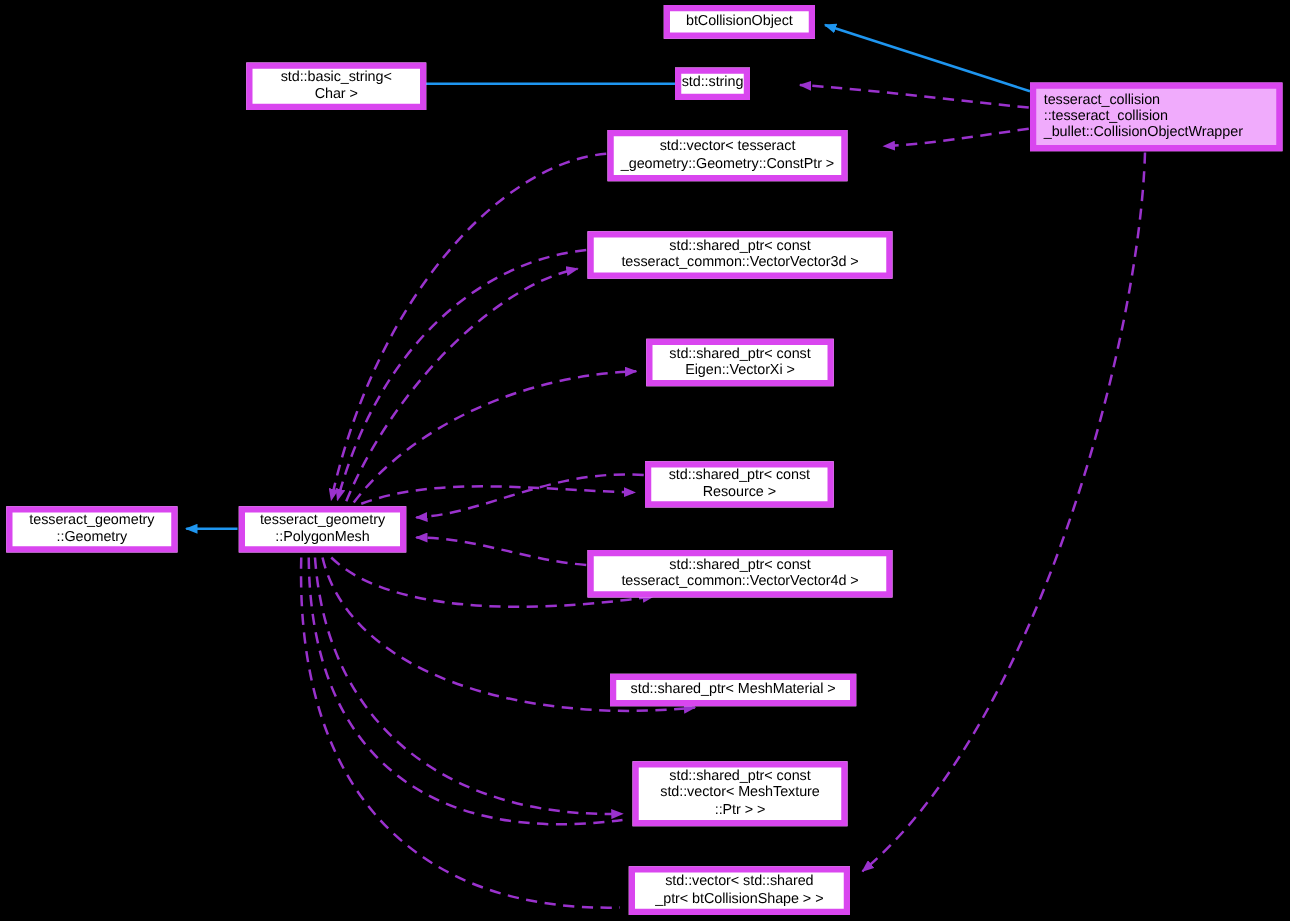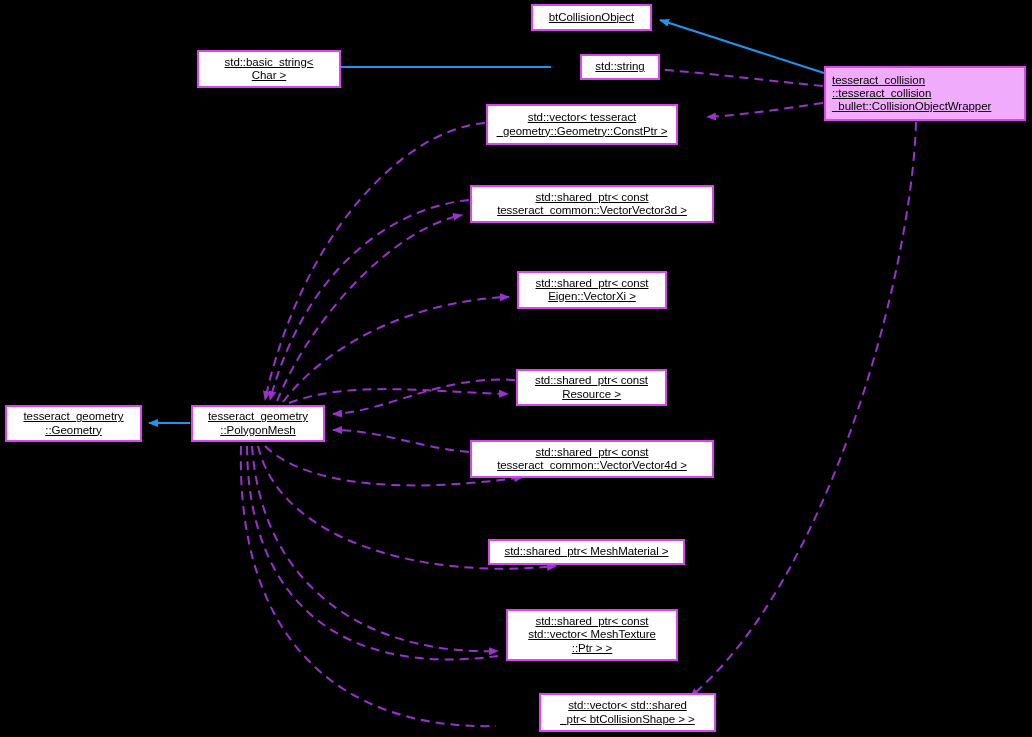--- a/index.html
+++ b/index.html
@@ -23,32 +23,31 @@
     position: absolute;
     left: 0;
     top: 0;
     width: 1032px;
     height: 737px;
   }
   .node {
     position: absolute;
     box-sizing: border-box;
     background: #ffffff;
-    border: 2px solid #d946ef;
+    border: 5px solid #d946ef;
     color: #000000;
     font-size: 11.5px;
     line-height: 13.2px;
     text-align: center;
     display: flex;
     align-items: center;
     justify-content: center;
     padding: 0 4px;
     white-space: pre-line;
     letter-spacing: -0.05px;
-    text-decoration: underline;
   }
   .node.highlight {
     background: #f0abfc;
     text-align: left;
     justify-content: flex-start;
     padding-left: 6px;
   }
 </style>
 </head>
 <body>
@@ -83,21 +82,21 @@
         <path d="M 252 446 C 262 590 370 655 498 651" fill="none" stroke="#9a32cd" stroke-width="2" stroke-dasharray="9,6" marker-end="url(#arrow-purple)"></path>
         <path d="M 247 446 C 248 610 350 676 498 656" fill="none" stroke="#9a32cd" stroke-width="2" stroke-dasharray="9,6"></path>
         <path d="M 241 446 C 236 640 340 730 496 726" fill="none" stroke="#9a32cd" stroke-width="2" stroke-dasharray="9,6"></path>
       </g>
   </svg>
 
   <div id="node-layer">
       <div class="node" style="left: 531px; top: 4px; width: 121px; height: 27px;">btCollisionObject</div>
       <div class="node" style="left: 197px; top: 50px; width: 144px; height: 38px;">std::basic_string&lt;
 Char &gt;</div>
-      <div class="node" style="left: 580px; top: 54px; width: 80px; height: 26px; text-align: center;">std::string</div>
+      <div class="node" style="left: 540px; top: 54px; width: 60px; height: 26px; text-align: center;">std::string</div>
       <div class="node highlight" style="left: 824px; top: 66px; width: 202px; height: 55px;">tesseract_collision
 ::tesseract_collision
 _bullet::CollisionObjectWrapper</div>
       <div class="node" style="left: 486px; top: 104px; width: 192px; height: 41px;">std::vector&lt; tesseract
 _geometry::Geometry::ConstPtr &gt;</div>
       <div class="node" style="left: 470px; top: 185px; width: 244px; height: 38px;">std::shared_ptr&lt; const
 tesseract_common::VectorVector3d &gt;</div>
       <div class="node" style="left: 517px; top: 271px; width: 150px; height: 38px;">std::shared_ptr&lt; const
 Eigen::VectorXi &gt;</div>
       <div class="node" style="left: 5px; top: 405px; width: 137px; height: 37px;">tesseract_geometry
@@ -105,17 +104,17 @@
       <div class="node" style="left: 191px; top: 405px; width: 134px; height: 37px;">tesseract_geometry
 ::PolygonMesh</div>
       <div class="node" style="left: 516px; top: 369px; width: 151px; height: 37px;">std::shared_ptr&lt; const
 Resource &gt;</div>
       <div class="node" style="left: 470px; top: 440px; width: 244px; height: 38px;">std::shared_ptr&lt; const
 tesseract_common::VectorVector4d &gt;</div>
       <div class="node" style="left: 488px; top: 539px; width: 197px; height: 26px;">std::shared_ptr&lt; MeshMaterial &gt;</div>
       <div class="node" style="left: 506px; top: 609px; width: 172px; height: 52px;">std::shared_ptr&lt; const
 std::vector&lt; MeshTexture
 ::Ptr &gt; &gt;</div>
-      <div class="node" style="left: 503px; top: 693px; width: 177px; height: 39px; margin-left: 36px;">std::vector&lt; std::shared
+      <div class="node" style="left: 503px; top: 693px; width: 177px; height: 39px;">std::vector&lt; std::shared
 _ptr&lt; btCollisionShape &gt; &gt;</div>
     </div>
 
 </div>
 
 </body></html>

